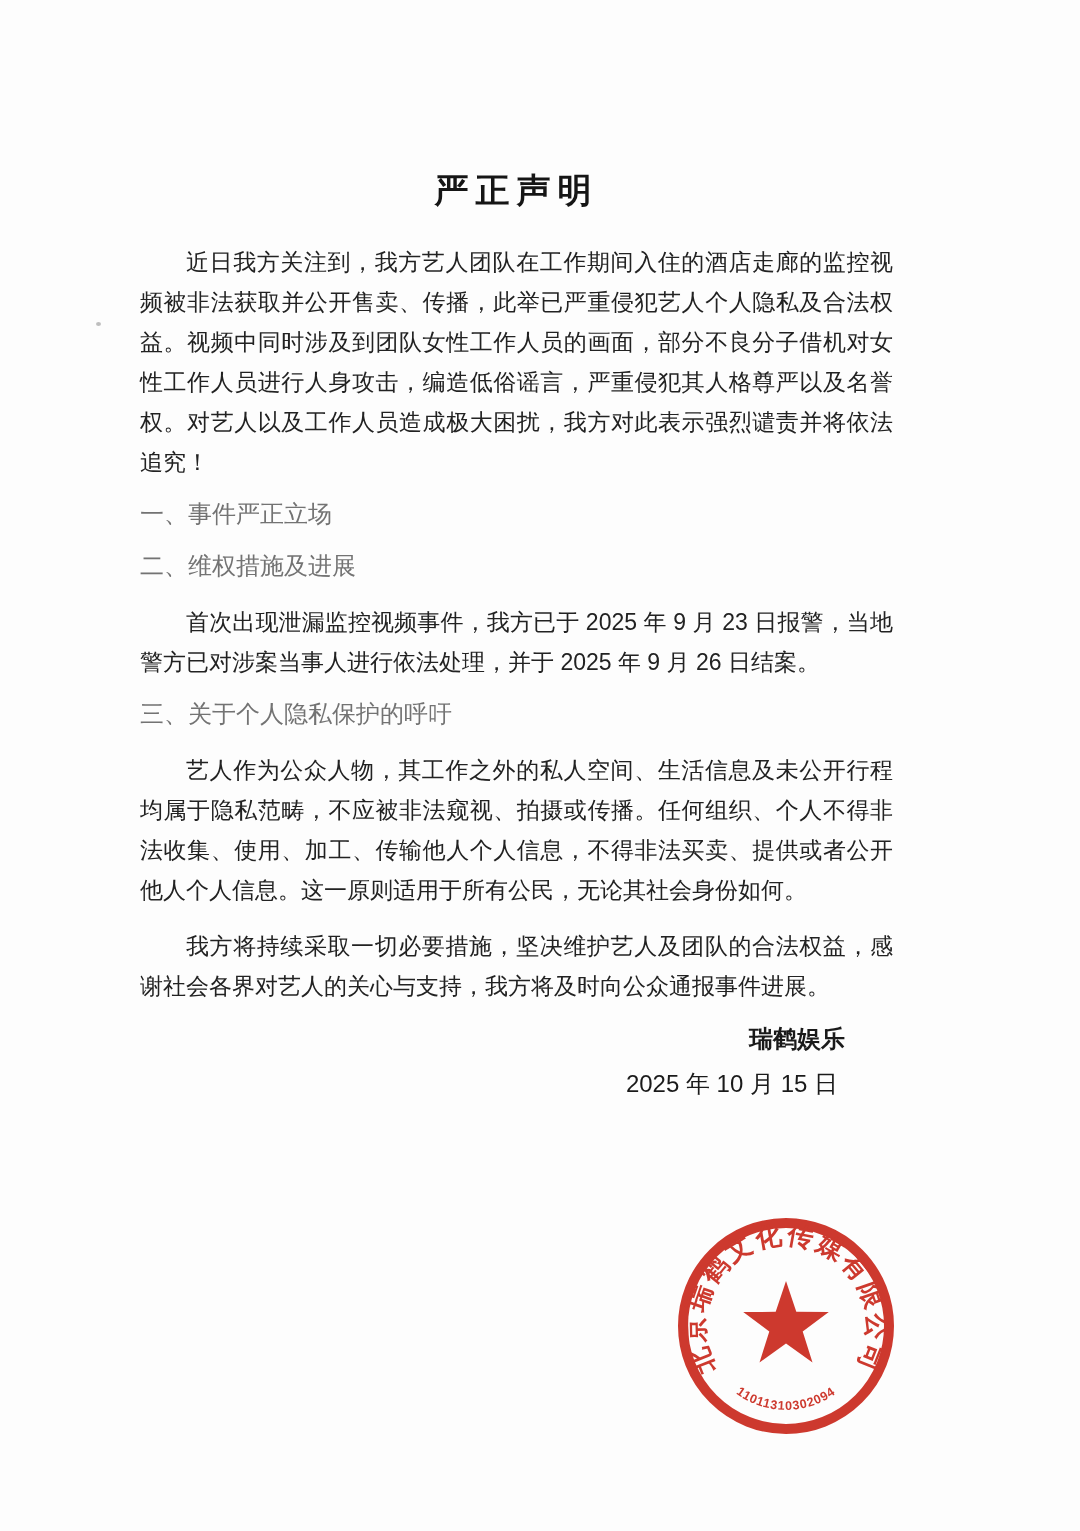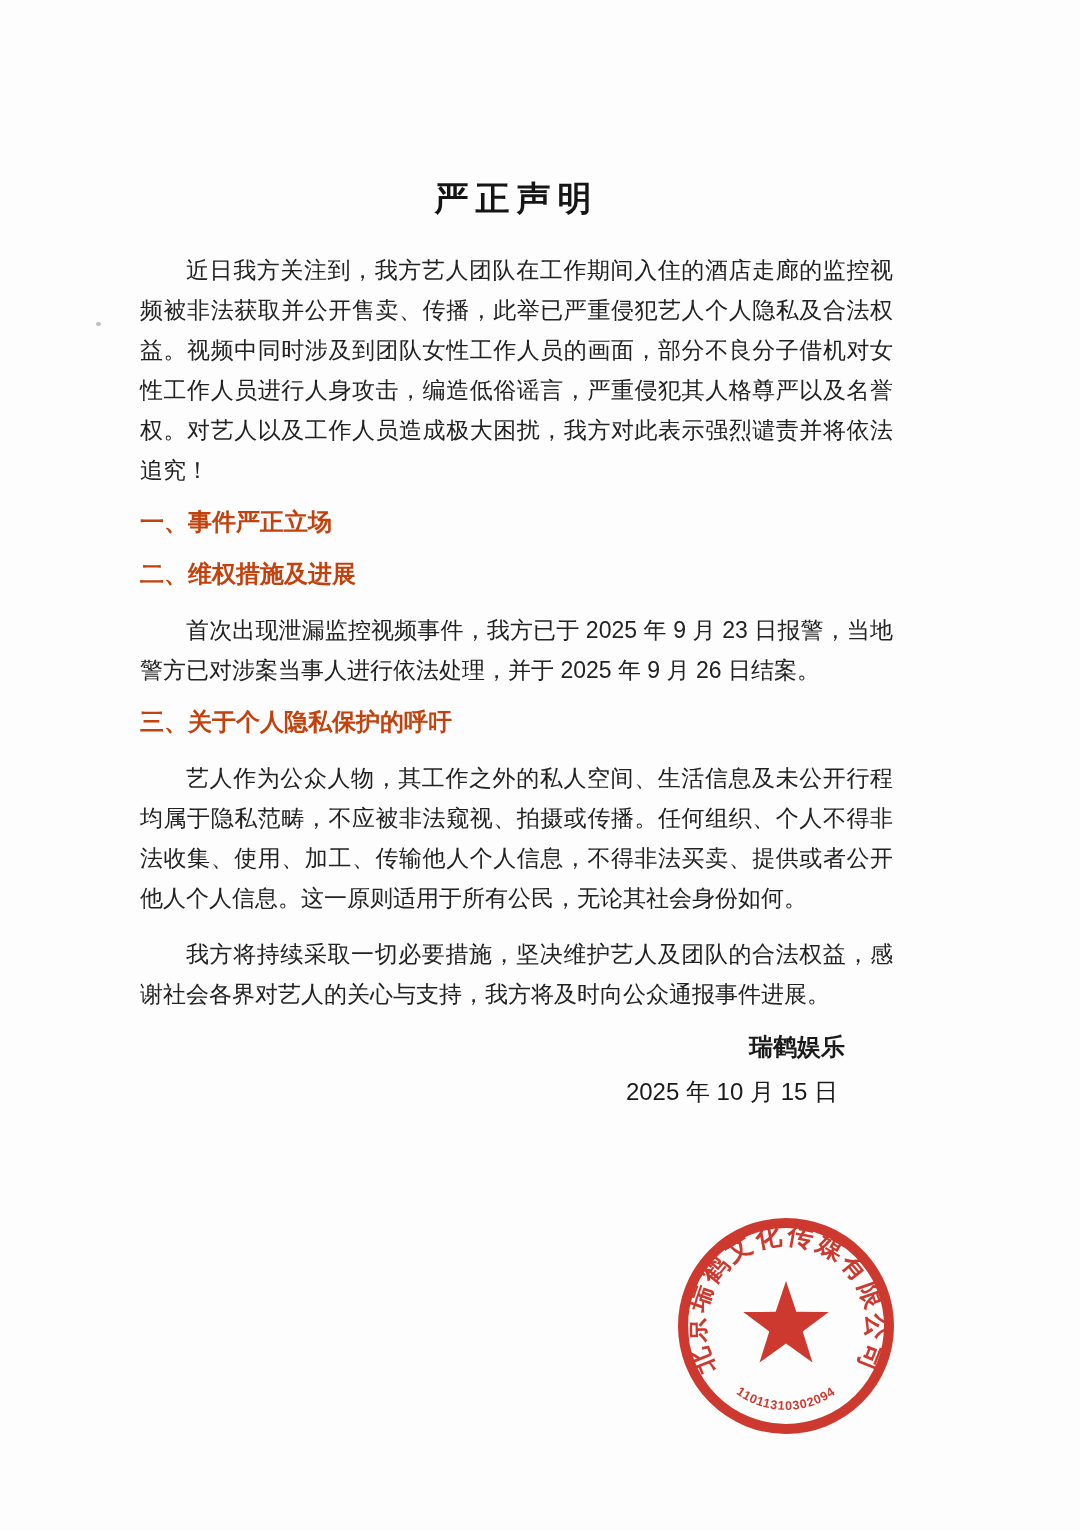--- a/index.html
+++ b/index.html
@@ -6,21 +6,21 @@
   html, body { background: #e9e9e9; }
   body { font-family: "Liberation Sans", "DejaVu Sans", sans-serif; }
 
   .page {
     position: relative;
     width: 1080px;
     height: 1531px;
     margin: 0 auto;
     background: #fdfdfd;
     color: #1f1f1f;
-    padding: 16px 187px 0 140px;
+    padding: 8px 187px 0 140px;
     overflow: hidden;
   }
 
   .doc-title {
     font-size: 34px;
     font-weight: bold;
     letter-spacing: 7px;
     text-align: center;
     color: #151515;
     margin: 158px 0 28px 0;
@@ -31,22 +31,22 @@
     font-size: 23px;
     line-height: 40px;
     text-indent: 2em;
     text-align: justify;
     margin: 16px 0 12px 0;
     color: #222;
   }
 
   .sec-heading {
     font-size: 24px;
-    font-weight: bold;
-    color: #c2410c;
+    font-weight: normal;
+    color: #737373;
     line-height: 40px;
     margin: 12px 0 12px 0;
   }
 
   .closing { margin-top: 6px; }
 
   .sig-line {
     font-size: 24px;
     line-height: 42px;
     text-align: right;

